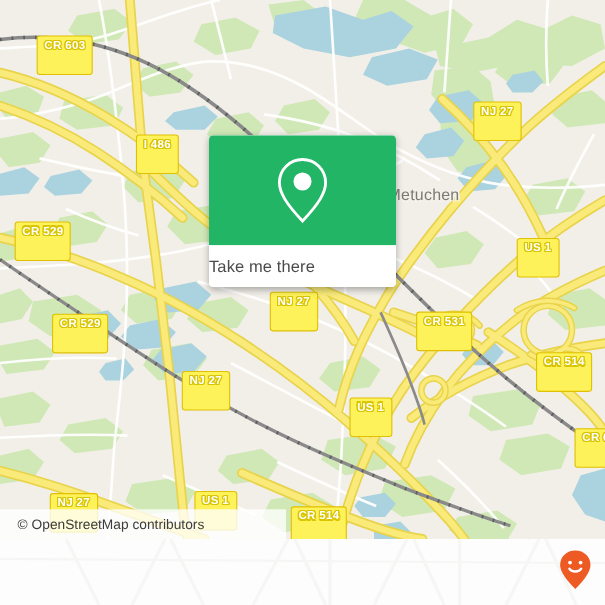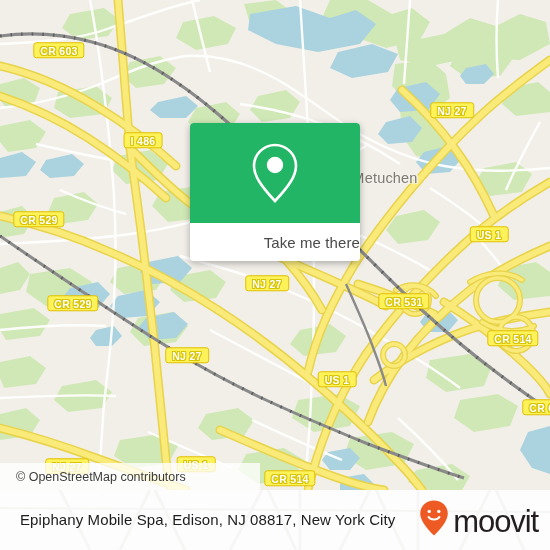--- a/index.html
+++ b/index.html
@@ -31,21 +31,21 @@
   .shield {
     position: absolute;
     background: #fdf259;
     border: 1.6px solid #e0c000;
     border-radius: 3px;
     color: #ffffff;
     font-size: 10.5px;
     font-weight: bold;
     letter-spacing: .3px;
     line-height: 1;
-    padding: 3px 6px 0 6px;
+    padding: 3px 6px 20px 6px;
     white-space: nowrap;
     text-shadow:
       -1px -1px 0 #d9c400,  1px -1px 0 #d9c400,
       -1px  1px 0 #d9c400,  1px  1px 0 #d9c400,
        0px -1px 0 #d9c400,  0px  1px 0 #d9c400,
       -1px  0px 0 #d9c400,  1px  0px 0 #d9c400;
     transform: translate(-50%, -50%);
     z-index: 14;
   }
 
@@ -80,21 +80,21 @@
     display: flex;
     align-items: center;
     justify-content: center;
   }
   #popup-green svg { display: block; }
   #popup-footer {
     height: 38px;
     background: #ffffff;
     display: flex;
     align-items: center;
-    justify-content: flex-end;
+    justify-content: flex-start;
   }
   #popup-footer-label {
     color: #4a4a4a;
     font-size: 15px;
     letter-spacing: .1px;
   }
 
   
   #attribution-bar {
     position: absolute;
@@ -420,32 +420,30 @@
         <path d="M300,0 L300,60"></path>
         <path d="M340,60 L370,0"></path>
         <path d="M376,0 L404,60"></path>
         <path d="M418,0 L418,60"></path>
         <path d="M460,60 L490,0"></path>
         <path d="M496,0 L524,60"></path>
         <path d="M0,18 L550,22" stroke-width="2"></path>
       </g>
     </svg>
 
-    <div id="place-title">Epiphany Mobile Spa, Edison, NJ 08817, New York City</div>
 
     <div id="moovit-logo">
       <span>
         <svg width="30" height="38" viewBox="0 0 30 38" aria-hidden="true">
           <path d="M15 1.5
                    C7.0 1.5 1.2 7.3 1.2 14.7
                    C1.2 20.0 5.6 27.2 15 36.5
                    C24.4 27.2 28.8 20.0 28.8 14.7
                    C28.8 7.3 23.0 1.5 15 1.5 Z" fill="#ee5a24"></path>
           <circle cx="10.2" cy="12.4" r="1.7" fill="#ffffff"></circle>
           <circle cx="19.8" cy="12.4" r="1.7" fill="#ffffff"></circle>
           <path d="M9.6 18.0 C11.6 21.4 18.4 21.4 20.4 18.0" fill="none" stroke="#ffffff" stroke-width="2.1" stroke-linecap="round"></path>
         </svg>
       </span>
-      <span id="moovit-wordmark">moovit</span>
     </div>
   </div>
 
 </div>
 
 </body></html>

